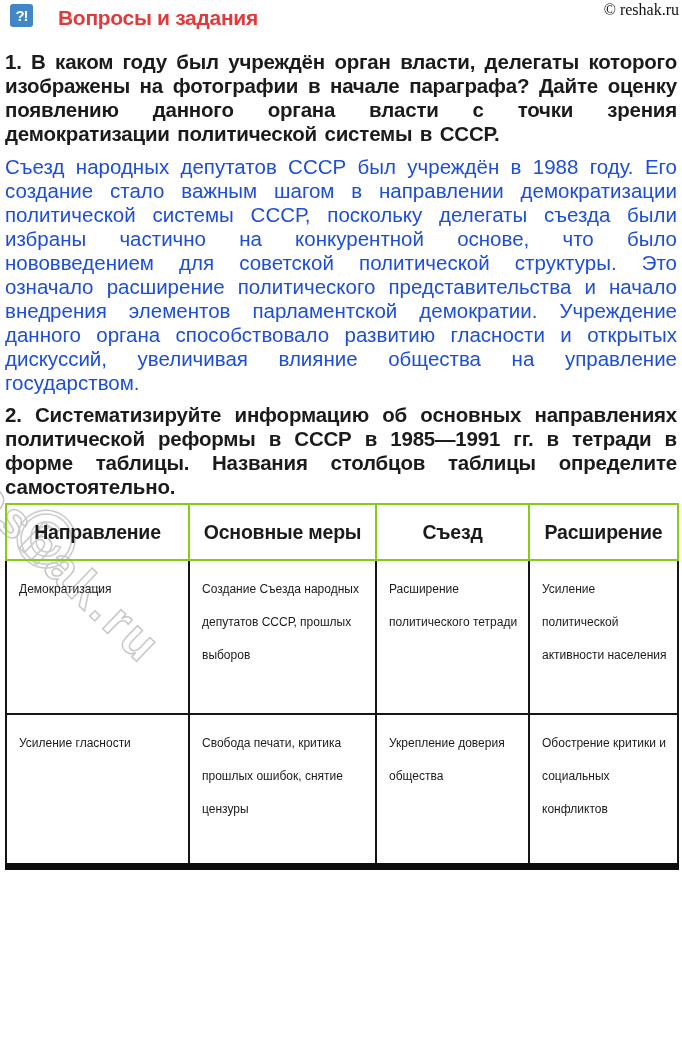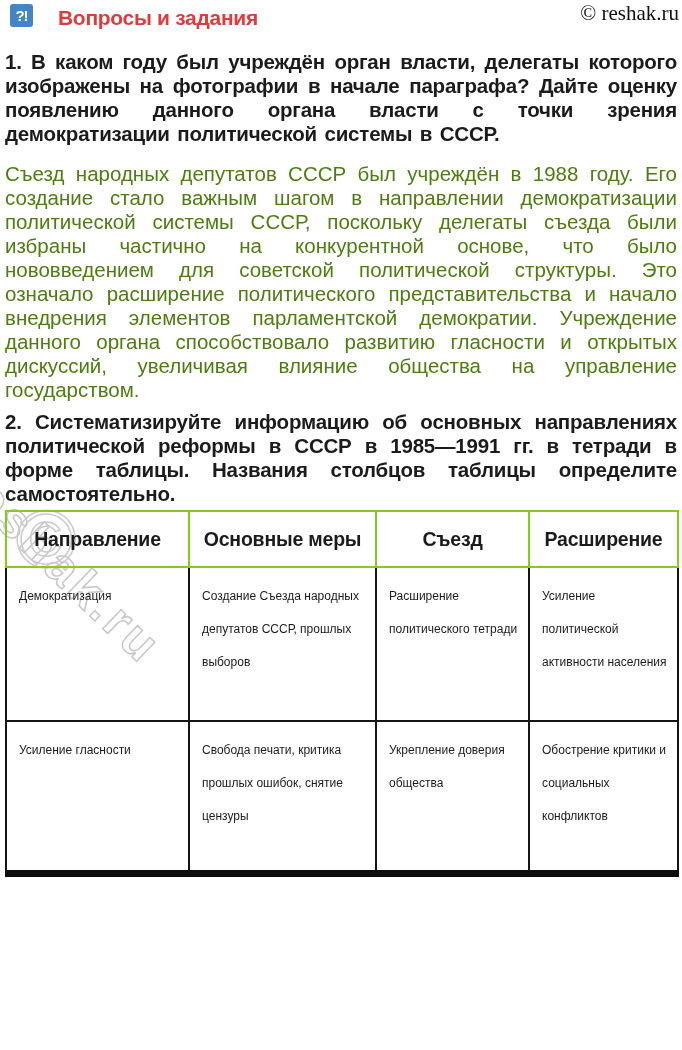--- a/index.html
+++ b/index.html
@@ -24,21 +24,21 @@
   }
   .htitle {
     position:absolute; left:42px; top:6px;
     color:#e03a3a; font-weight:700; font-size:21px;
     letter-spacing:-0.3px;
     margin-left:16px;
   }
   .copyright {
     position:absolute; right:3px; top:1px;
     font-family:"Liberation Serif", serif;
-    font-size:21px; color:#111111;
+    font-size:16px; color:#111111;
   }
   
   .wm-text {
     position:absolute; left:-14px; top:452px;
     font-size:50px; font-weight:700; letter-spacing:4px;
     color:rgba(255,255,255,0);
     -webkit-text-stroke:1.5px #c7c7c7;
     transform:rotate(44deg); transform-origin:left top;
     z-index:1; pointer-events:none;
   }
@@ -52,21 +52,21 @@
   }
   
   .content { position:relative; z-index:2; }
   .para {
     margin:0 5px;
     text-align:justify;
     font-size:20.5px; line-height:24px;
     word-spacing:2px;
   }
   .q-prompt { font-weight:700; margin-top:18px; letter-spacing:-0.2px; }
-  .q-answer { margin-top:16px; font-weight:400; color:#4d7c0f; }
+  .q-answer { margin-top:9px; font-weight:400; color:#1d4ed8; }
   .q2 { margin-top:8px; }
   
   table.reform {
     margin:4px 5px 0 5px;
     width:672px;
     border-collapse:collapse;
     table-layout:fixed;
     border:2px solid #151515;
     border-bottom:7px solid #0d0d0d;
   }

